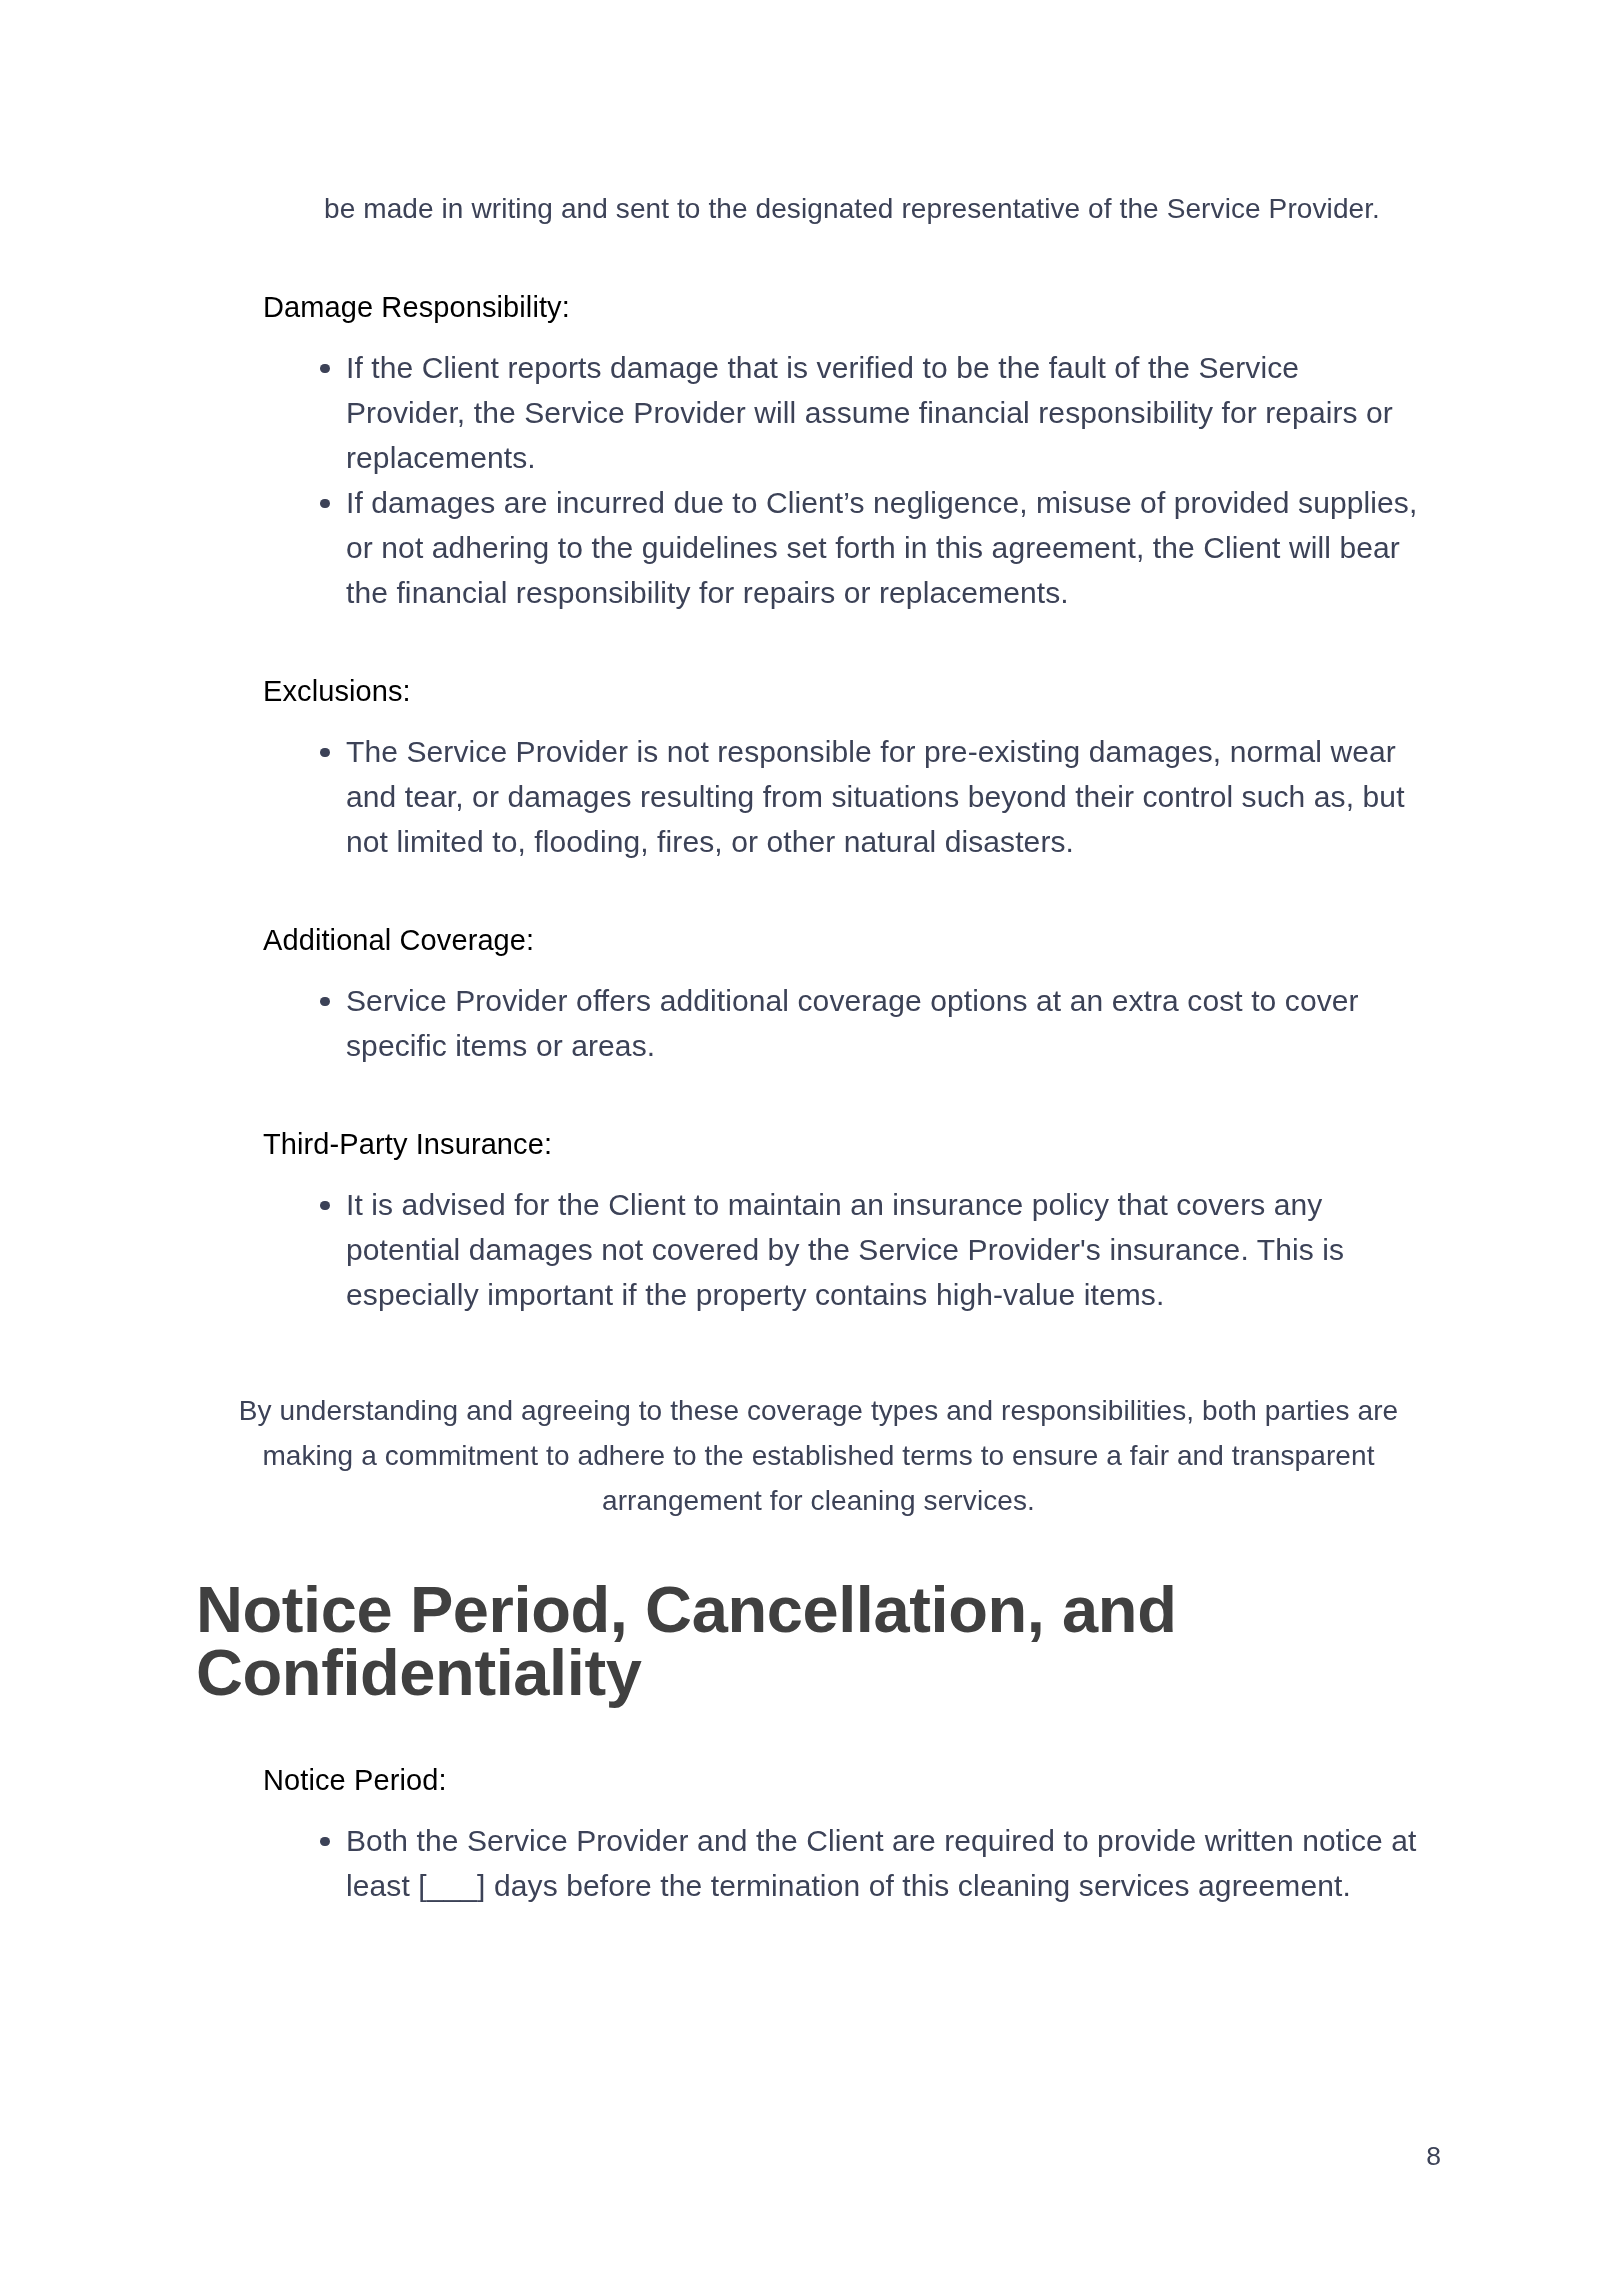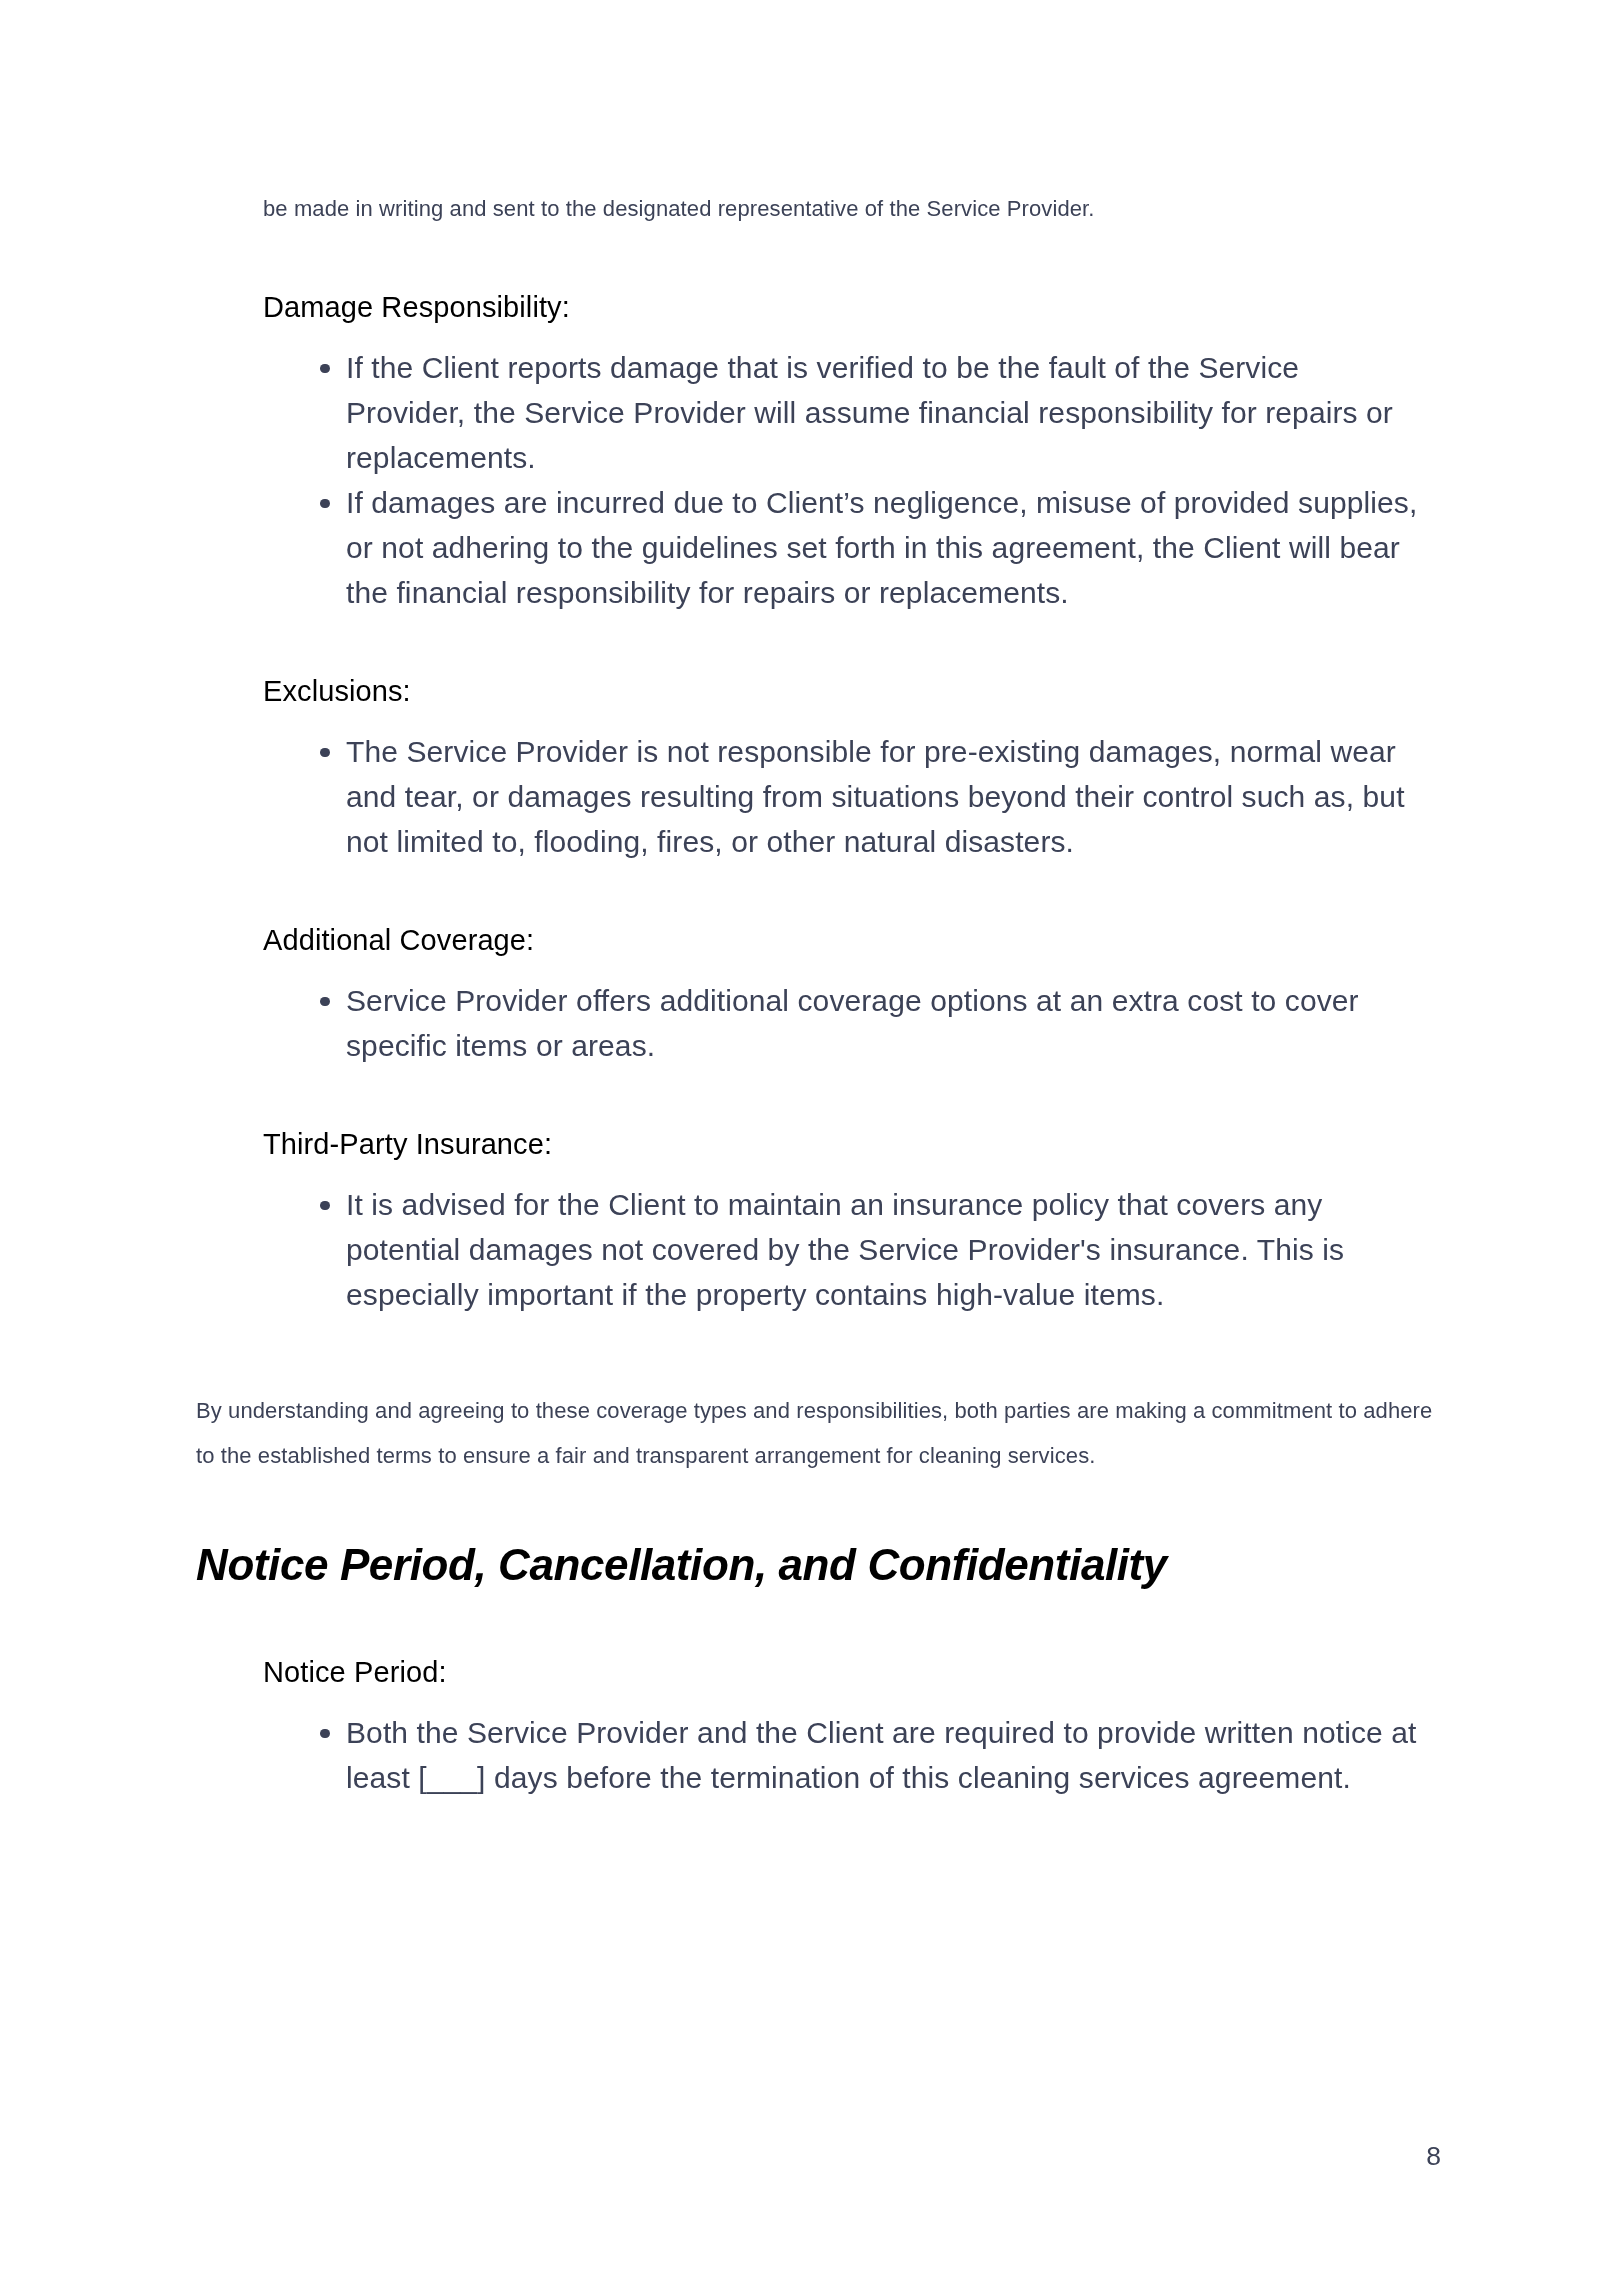--- a/index.html
+++ b/index.html
@@ -25,25 +25,26 @@
   }
   .content {
     position: absolute;
     left: 196px;
     top: 186px;
     width: 1245px;
   }
 
   
   .para {
-    font-size: 22px;
+    font-size: 28px;
     line-height: 45px;
     color: #3c4257;
     margin: 0;
     letter-spacing: 0.1px;
+    text-align: center;
   }
 
   
   .indent-block {
     margin-left: 67px;
     width: 1178px;
   }
 
   .sec-head {
     font-size: 29px;
@@ -75,28 +76,27 @@
     top: 18.6px;
     width: 9.8px;
     height: 9.8px;
     border-radius: 50%;
     background: #3c4257;
   }
   .spacer-md { height: 39px; }
   .spacer-lg { height: 55px; }
 
   h1.doc-heading {
-    font-size: 44px;
+    font-size: 65px;
     line-height: 63px;
     font-weight: bold;
-    color: #000000;
+    color: #404040;
     margin: 0;
     letter-spacing: -0.4px;
     font-family: "Liberation Sans", sans-serif;
-    font-style: italic;
   }
 
   .page-number {
     position: absolute;
     right: 182px;
     bottom: 122px;
     font-size: 26.5px;
     line-height: 29px;
     color: #3c4257;
     text-align: right;

